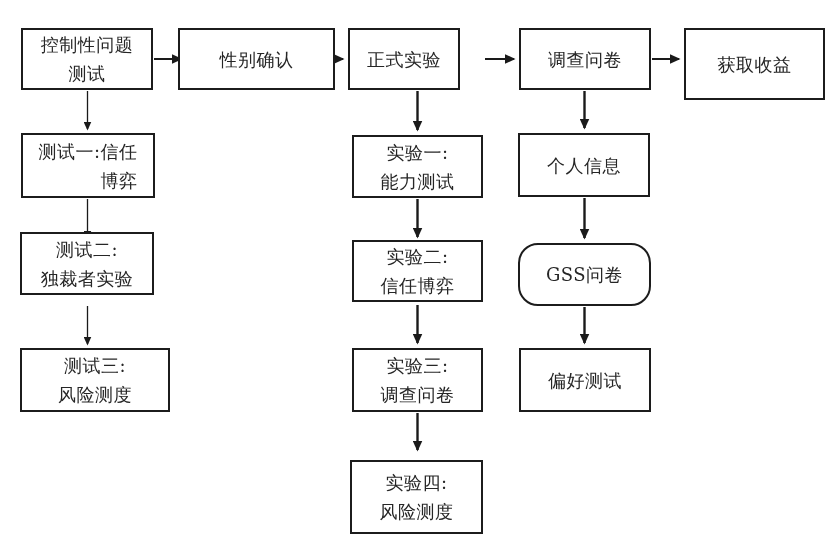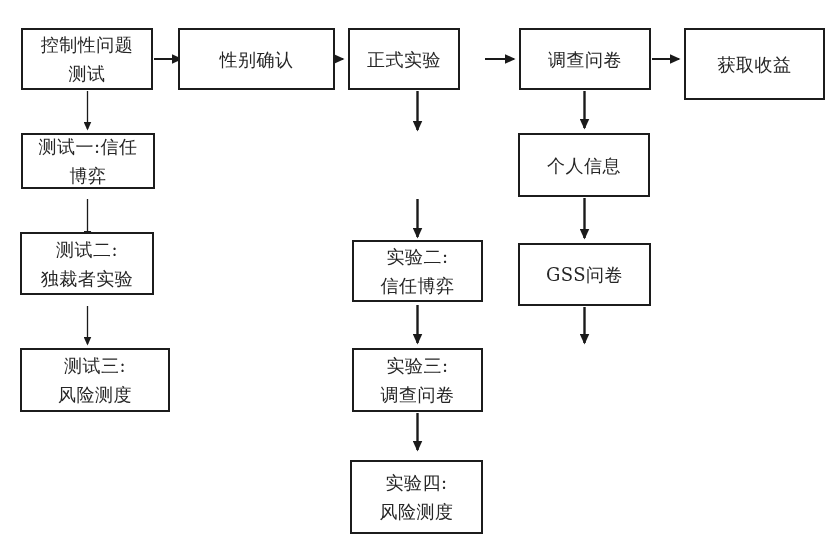--- a/index.html
+++ b/index.html
@@ -37,31 +37,31 @@
   .vt { stroke-width: 1.3; }
   .vk { stroke-width: 2.4; }
 
   
   #n-control  { left: 21px;  top: 28px;  width: 132px; height: 62px; }
   #n-gender   { left: 178px; top: 28px;  width: 157px; height: 62px; }
   #n-formal   { left: 348px; top: 28px;  width: 112px; height: 62px; }
   #n-survey   { left: 519px; top: 28px;  width: 132px; height: 62px; }
   #n-payoff   { left: 684px; top: 28px;  width: 141px; height: 72px; }
 
-  #n-test1    { left: 21px;  top: 133px; width: 134px; height: 56px; }
+  #n-test1    { left: 21px;  top: 133px; width: 134px; height: 65px; text-align: right; }
   #n-test2    { left: 20px;  top: 232px; width: 134px; height: 63px; }
   #n-test3    { left: 20px;  top: 348px; width: 150px; height: 64px; }
 
   #n-exp1     { left: 352px; top: 135px; width: 131px; height: 63px; }
   #n-exp2     { left: 352px; top: 240px; width: 131px; height: 62px; }
   #n-exp3     { left: 352px; top: 348px; width: 131px; height: 64px; }
   #n-exp4     { left: 350px; top: 460px; width: 133px; height: 74px; }
 
   #n-personal { left: 518px; top: 133px; width: 132px; height: 64px; }
-  #n-gss      { left: 518px; top: 243px; width: 133px; height: 63px; }
+  #n-gss      { left: 518px; top: 243px; width: 133px; height: 63px; border-radius: 20px; }
   #n-pref     { left: 519px; top: 348px; width: 132px; height: 64px; }
 </style>
 </head>
 <body>
 
 <div class="canvas">
 
   <svg class="arrows" viewBox="0 0 828 534" xmlns="http://www.w3.org/2000/svg">
     <defs>
       <marker id="ah" markerUnits="userSpaceOnUse" markerWidth="11" markerHeight="10" refX="9.5" refY="5" orient="auto">
@@ -98,23 +98,26 @@
   <div class="node" id="n-survey">调查问卷</div>
   <div class="node" id="n-payoff">获取收益</div>
 
   <div class="node" id="n-test1">测试一:信任
 博弈</div>
   <div class="node" id="n-test2">测试二:
 独裁者实验</div>
   <div class="node" id="n-test3">测试三:
 风险测度</div>
 
+  <div class="node" id="n-exp1">实验一:
+能力测试</div>
   <div class="node" id="n-exp2">实验二:
 信任博弈</div>
   <div class="node" id="n-exp3">实验三:
 调查问卷</div>
   <div class="node" id="n-exp4">实验四:
 风险测度</div>
 
   <div class="node" id="n-personal">个人信息</div>
   <div class="node" id="n-gss">GSS问卷</div>
+  <div class="node" id="n-pref">偏好测试</div>
 
 </div>
 
 </body></html>

